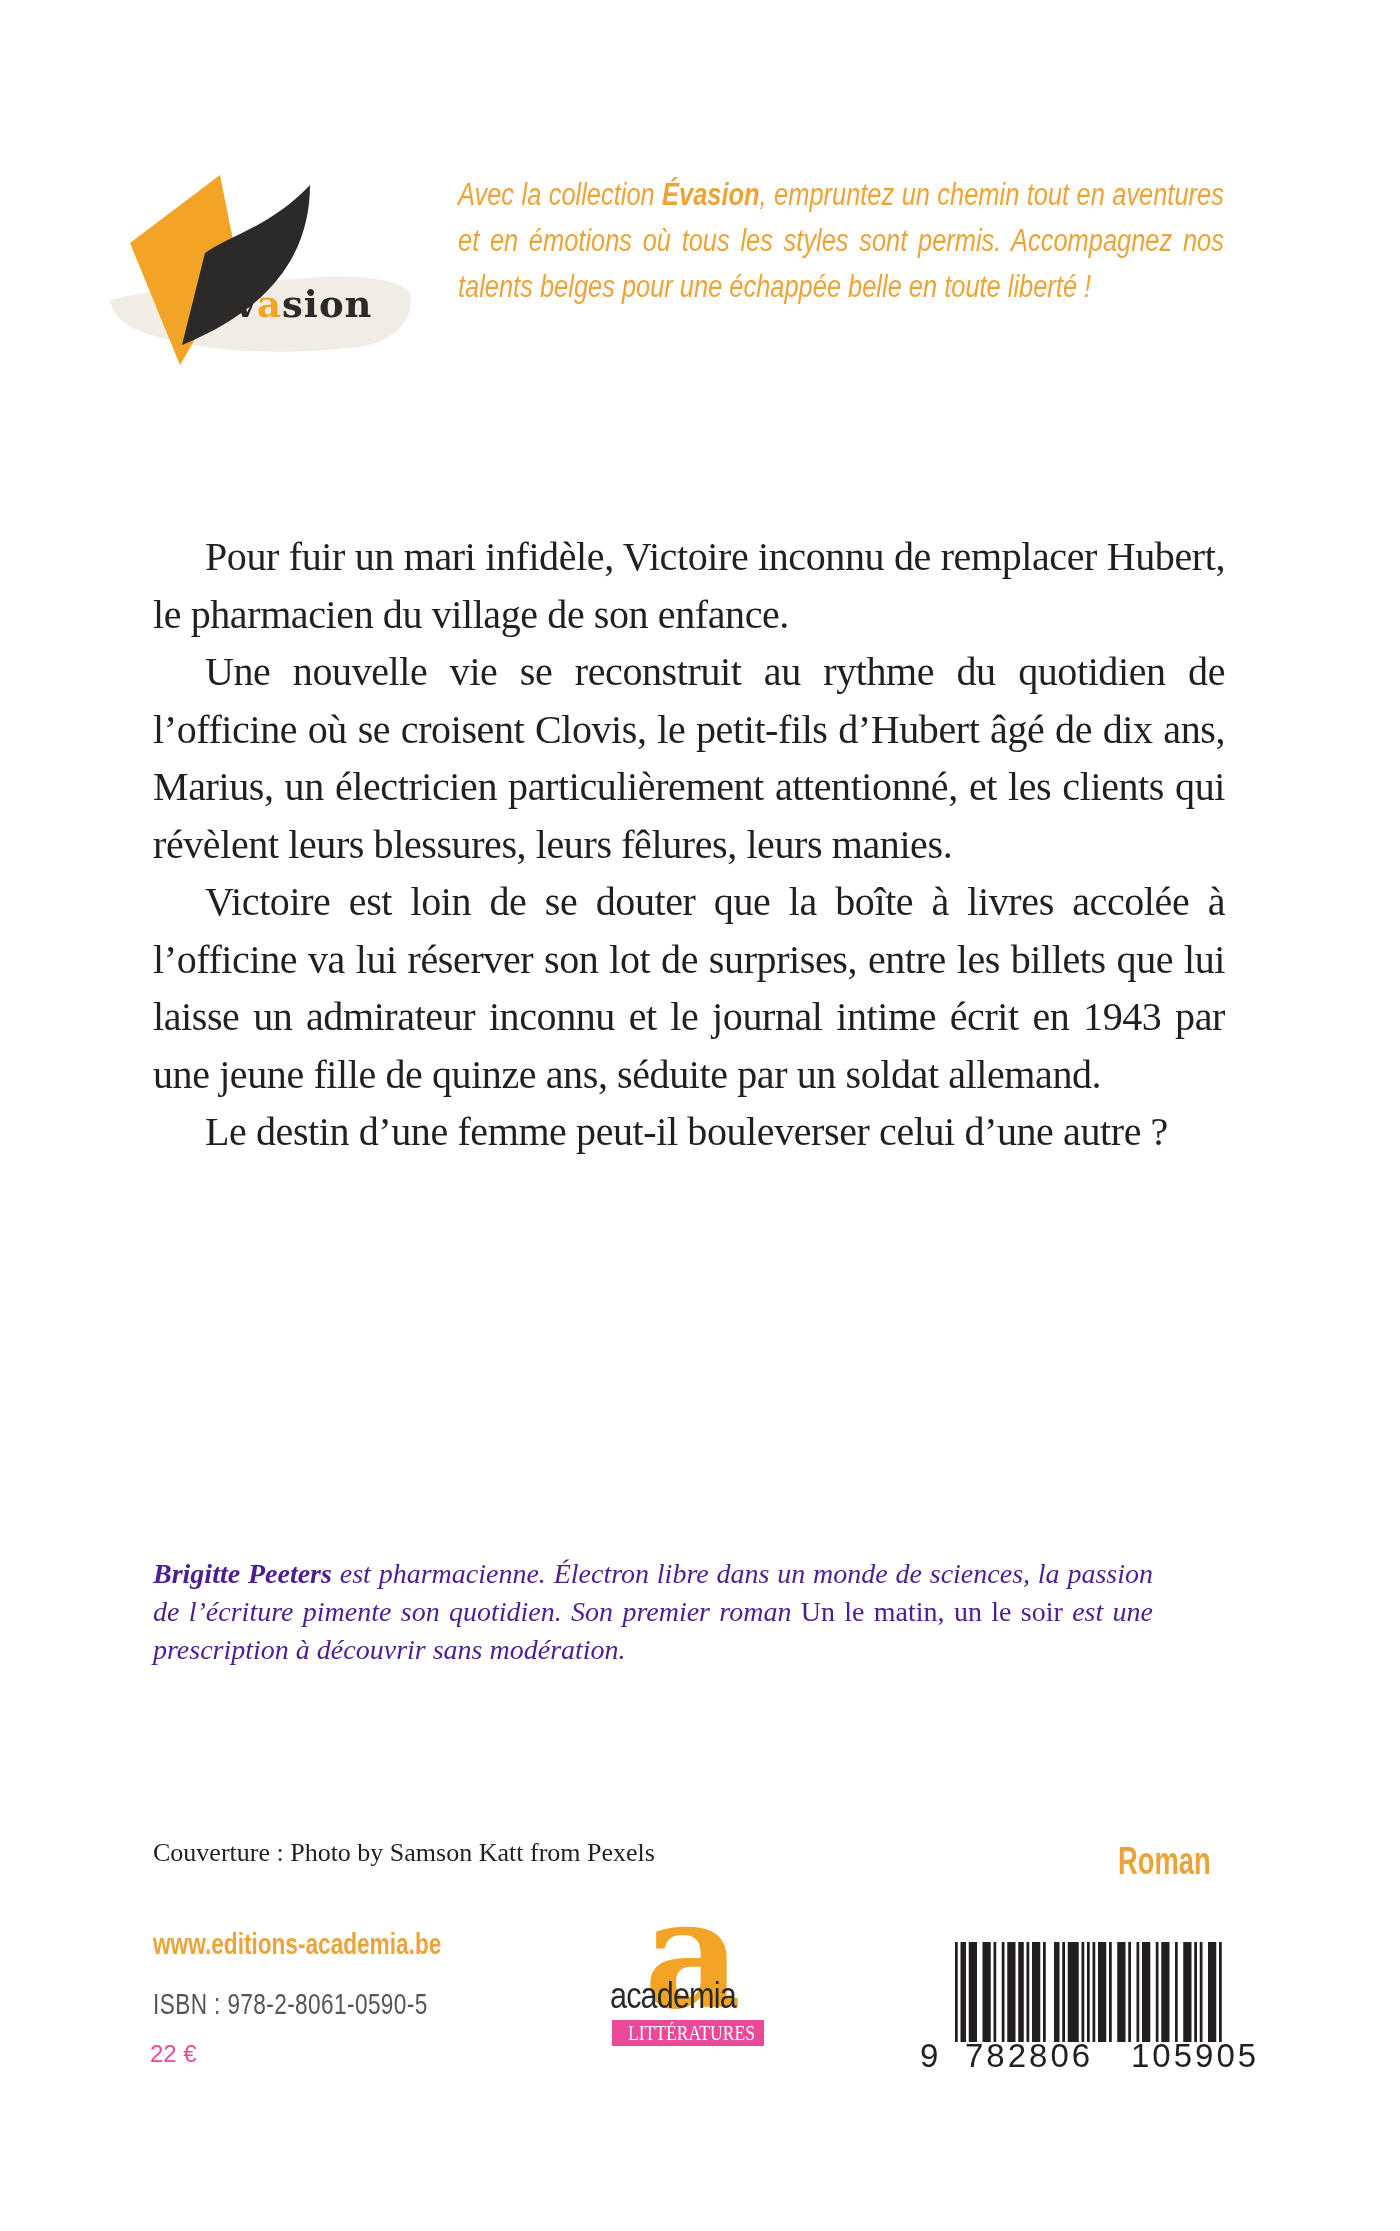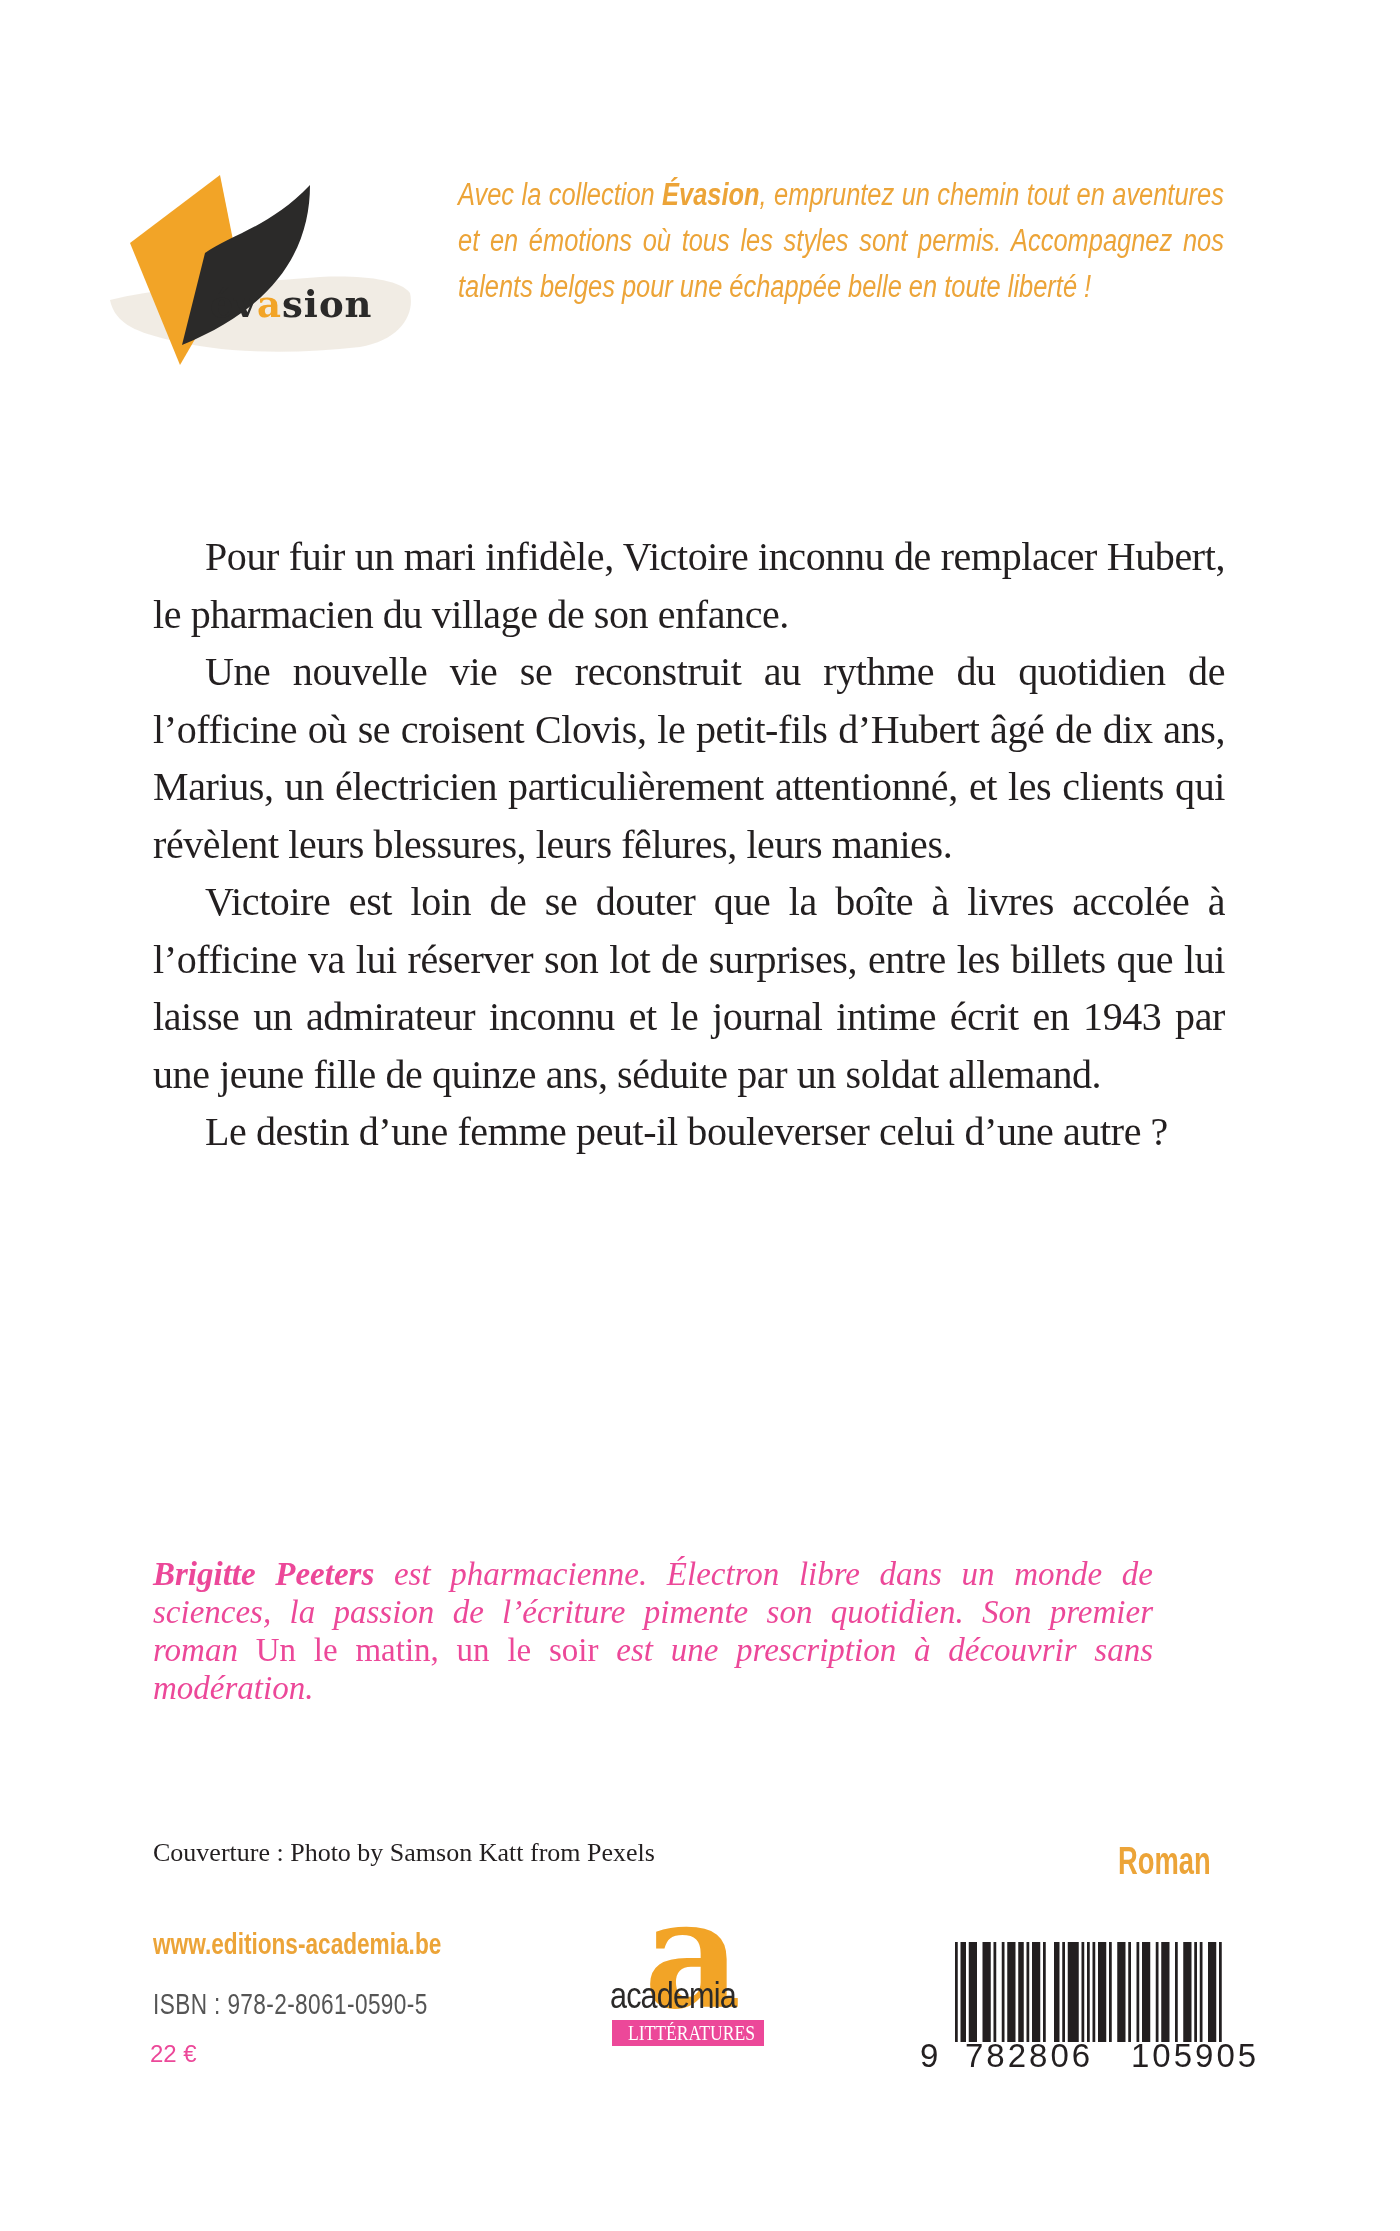--- a/index.html
+++ b/index.html
@@ -69,25 +69,25 @@
       letter-spacing: -0.4px;
     }
     .blurb em { font-style: italic; }
 
     .bio {
       position: absolute;
       left: 153px;
       top: 1555px;
       width: 1000px;
       font-family: "Liberation Serif", serif;
-      font-size: 33px;
+      font-size: 28px;
       line-height: 38px;
       font-style: italic;
       text-align: justify;
-      color: #ec4899;
+      color: #4c1d95;
     }
     .bio .author { font-weight: bold; }
     .bio .booktitle { font-style: normal; }
 
     .credit {
       position: absolute;
       left: 153px;
       top: 1838px;
       font-family: "Liberation Serif", serif;
       font-size: 26px;

